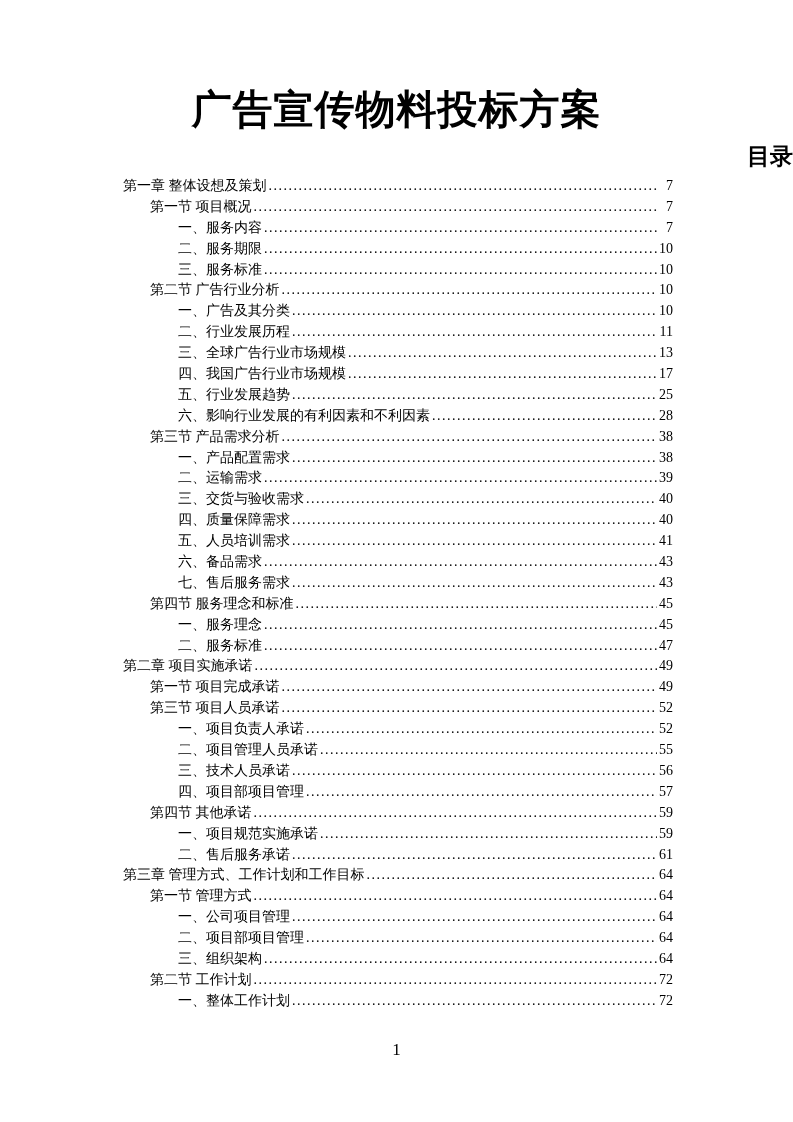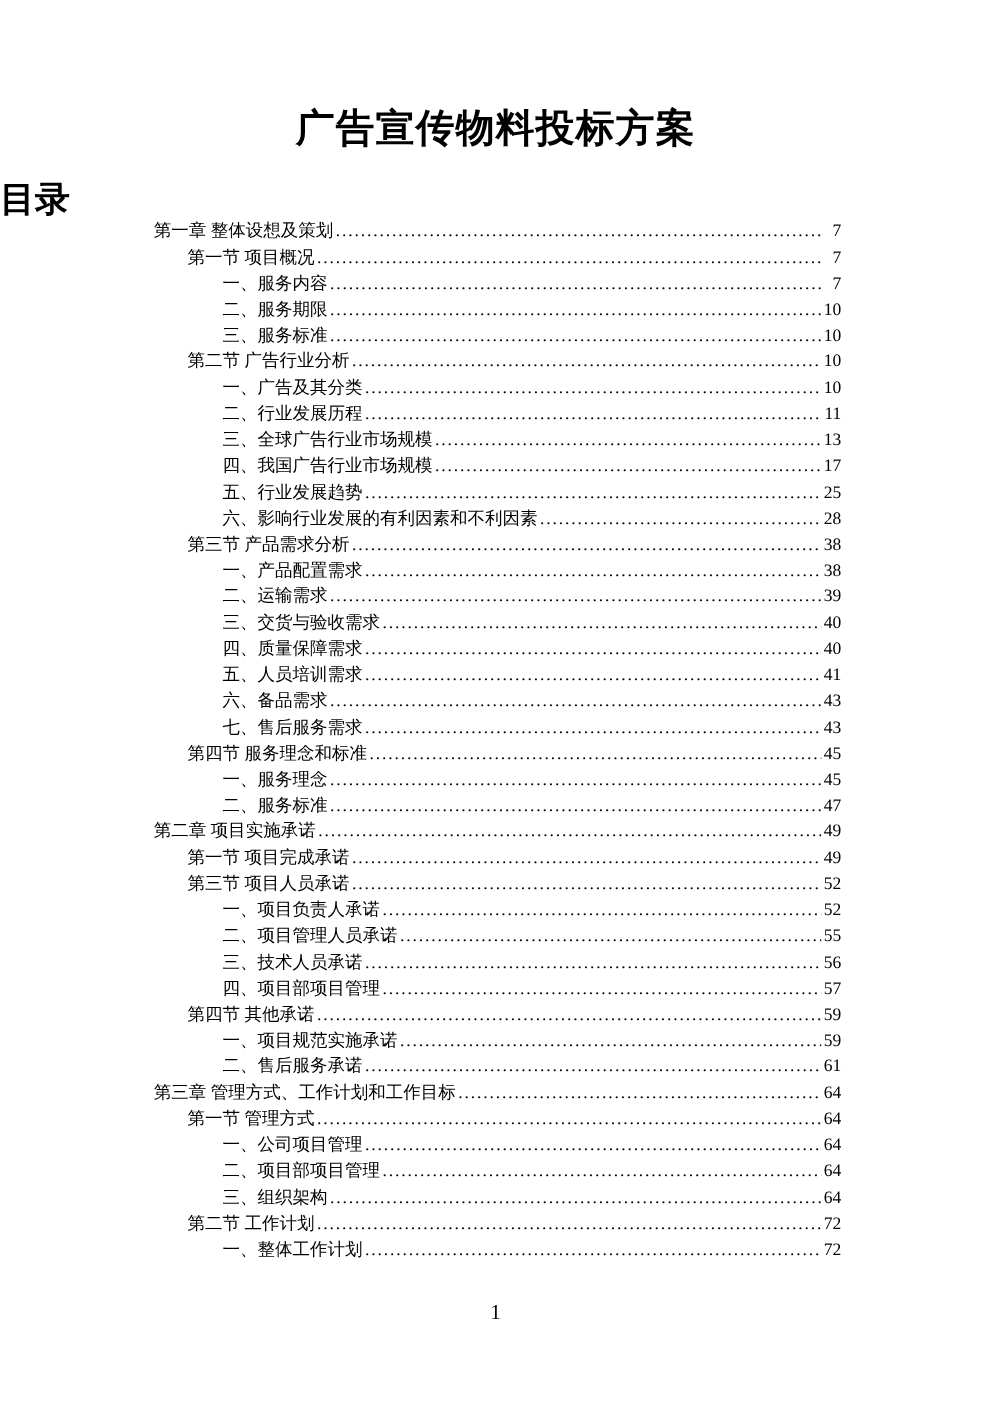--- a/index.html
+++ b/index.html
@@ -13,44 +13,44 @@
     font-family: "Liberation Serif", serif;
     overflow: hidden;
   }
   .doc-title {
     position: absolute;
     top: 82px;
     left: 0;
     width: 100%;
     text-align: center;
     font-family: Liberation Sans, sans-serif;
-    font-size: 31px;
+    font-size: 40px;
     font-weight: bold;
     letter-spacing: 1px;
   }
   .toc-heading {
     position: absolute;
     top: 141px;
     left: 0;
     width: 100%;
-    text-align: left;
+    text-align: right;
     font-family: "Liberation Sans", sans-serif;
-    font-size: 28px;
+    font-size: 23px;
     font-weight: bold;
   }
   .toc {
     position: absolute;
     top: 176px;
     left: 123px;
     width: 550px;
     font-size: 14px;
   }
   .toc-row {
     display: flex;
-    align-items: flex-end;
+    align-items: center;
     height: 20.9px;
     line-height: 20.9px;
     white-space: nowrap;
     cursor: pointer;
     font-family: Liberation Serif, serif;
   }
   .toc-row.level-1 { padding-left: 0; }
   .toc-row.level-2 { padding-left: 27px; }
   .toc-row.level-3 { padding-left: 55px; }
   .toc-label { flex: 0 0 auto; }

